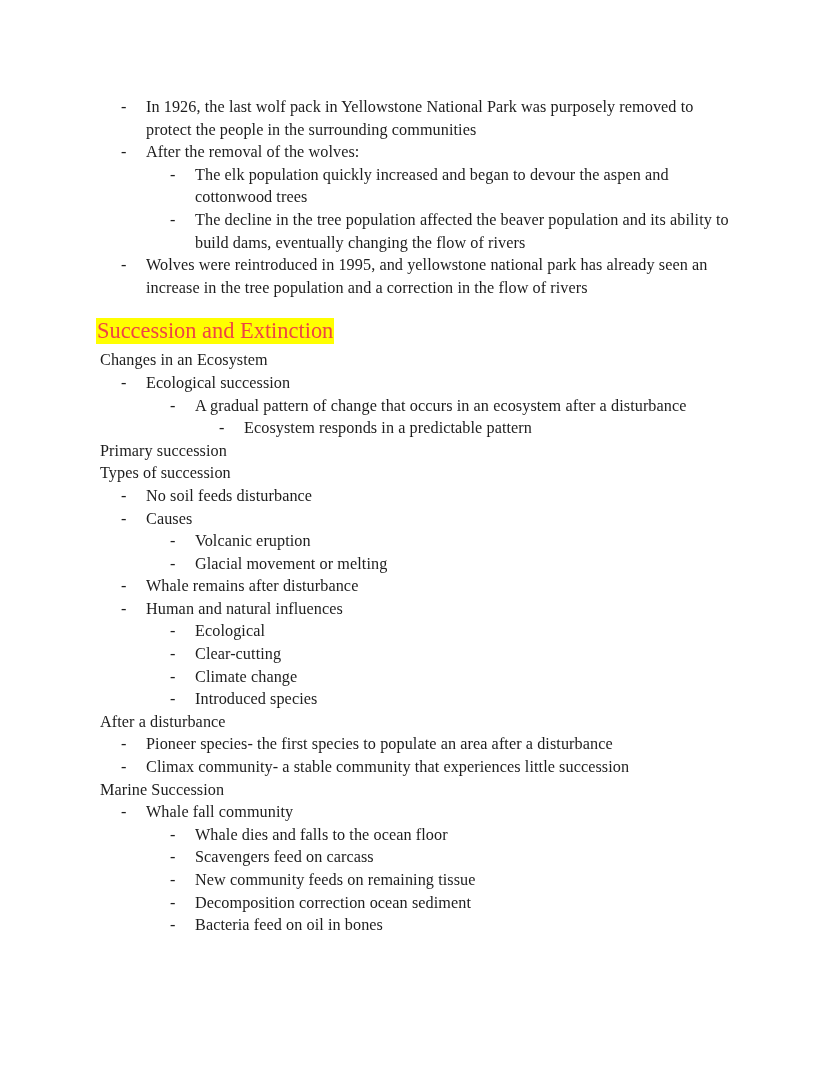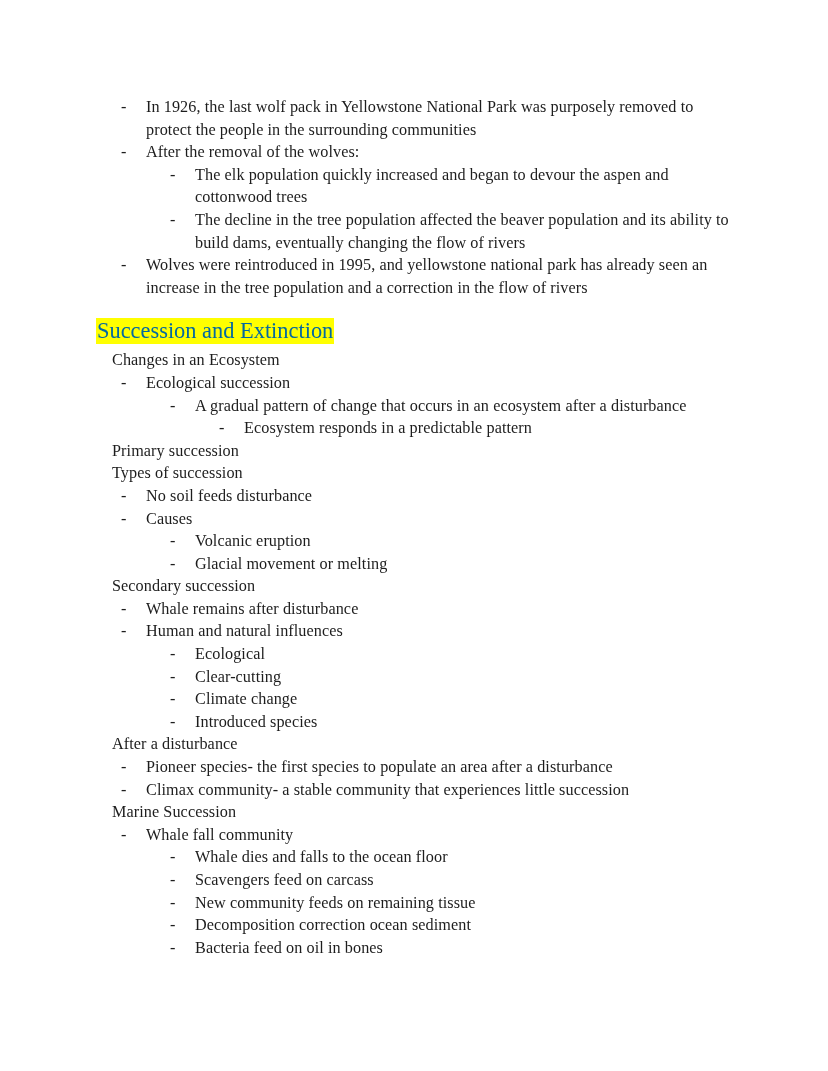--- a/index.html
+++ b/index.html
@@ -34,21 +34,21 @@
   .line {
     position: relative;
     font-size: 16.2px;
     line-height: 22.6px;
     color: #1d1d1d;
     letter-spacing: 0.005em;
     white-space: normal;
   }
 
   
-  .lvl0 { margin-left: 16px;  padding-left: 0px; }
+  .lvl0 { margin-left: 4px;  padding-left: 0px; }
   .lvl1 { margin-left: 50px; padding-left: 0px; }
   .lvl2 { margin-left: 99px; padding-left: 0px; }
   .lvl3 { margin-left: 148px; padding-left: 0px; }
 
   
   .bullet {
     position: absolute;
     width: 18px;
     text-align: left;
     color: #1d1d1d;
@@ -58,21 +58,21 @@
   .lvl1 > .bullet { left: -25px; }
   .lvl2 > .bullet { left: -25px; }
   .lvl3 > .bullet { left: -25px; }
 
   .text { display: block; }
 
   .heading {
     position: relative;
     font-size: 22.4px;
     line-height: 30px;
-    color: #0369a1;
+    color: #ef4444;
     margin: 0;
     font-weight: normal;
   }
   .heading .hl {
     background-color: #ffff00;
     padding: 0px 1px 1px 1px;
     box-decoration-break: clone;
     -webkit-box-decoration-break: clone;
   }
   .heading-gap-before { height: 17px; }
@@ -144,23 +144,20 @@
           <span class="text">Causes</span>
         </div>
         <div class="line lvl2">
           <span class="bullet">-</span>
           <span class="text">Volcanic eruption</span>
         </div>
         <div class="line lvl2">
           <span class="bullet">-</span>
           <span class="text">Glacial movement or melting</span>
         </div>
-        <div class="line lvl0">
-          <span class="text">Secondary succession</span>
-        </div>
         <div class="line lvl1">
           <span class="bullet">-</span>
           <span class="text">Whale remains after disturbance</span>
         </div>
         <div class="line lvl1">
           <span class="bullet">-</span>
           <span class="text">Human and natural influences</span>
         </div>
         <div class="line lvl2">
           <span class="bullet">-</span>

